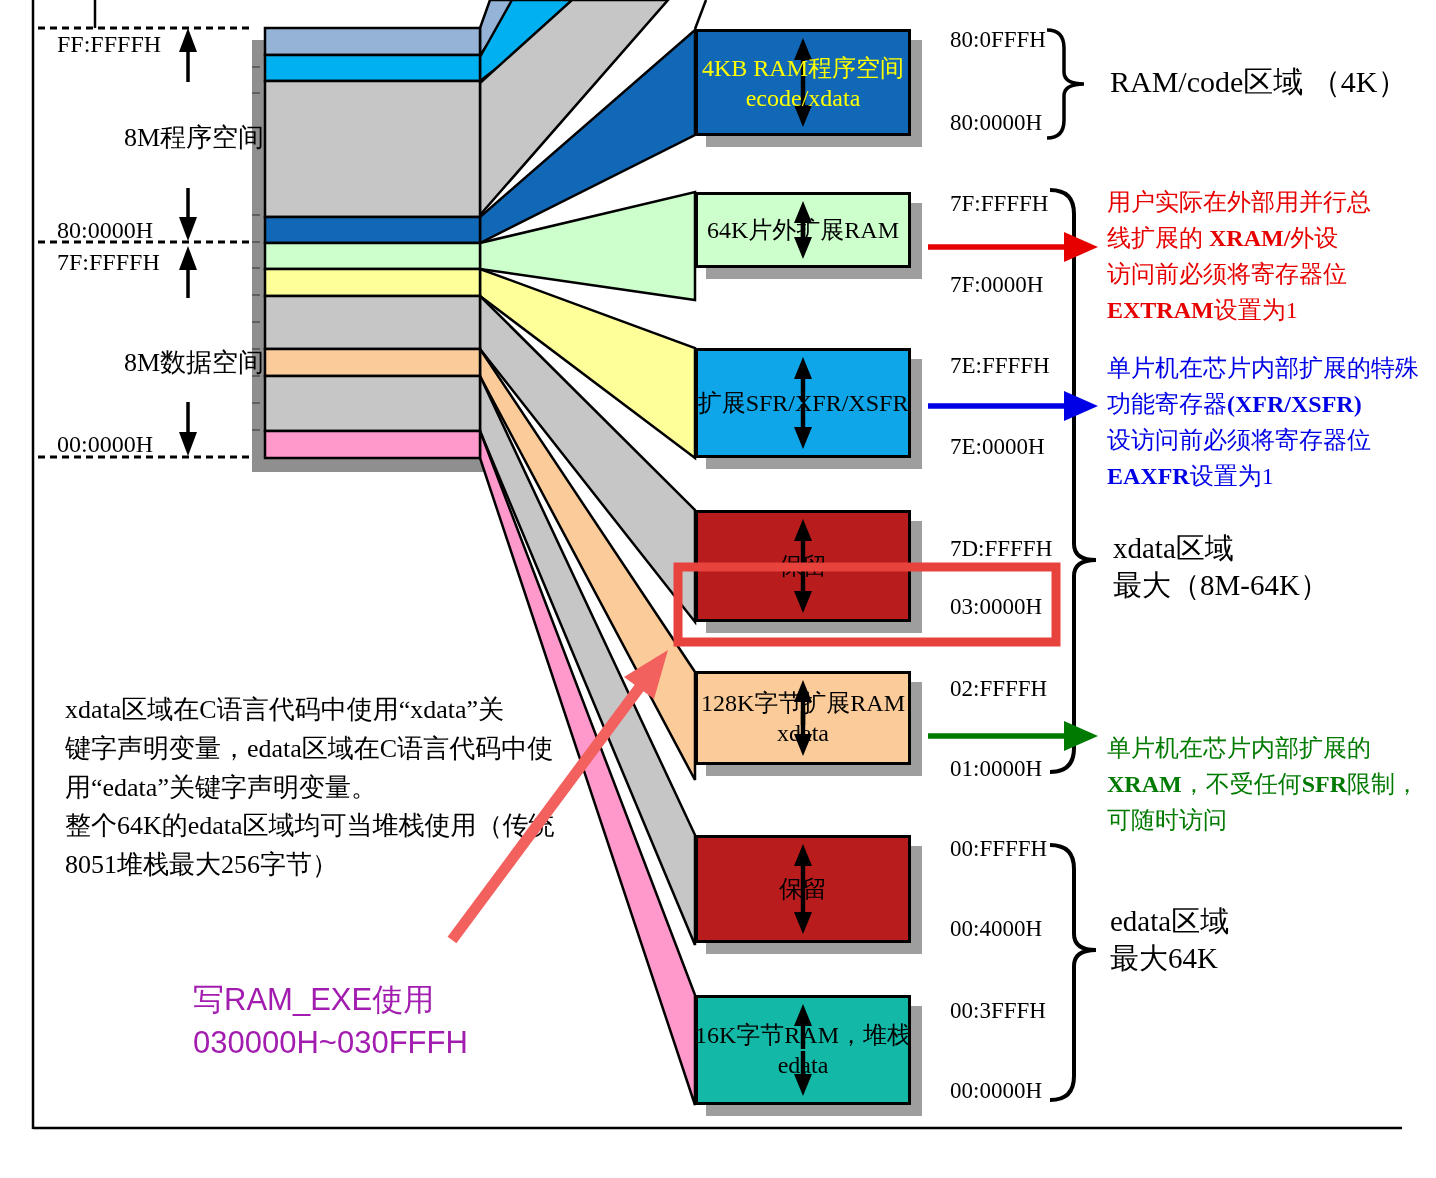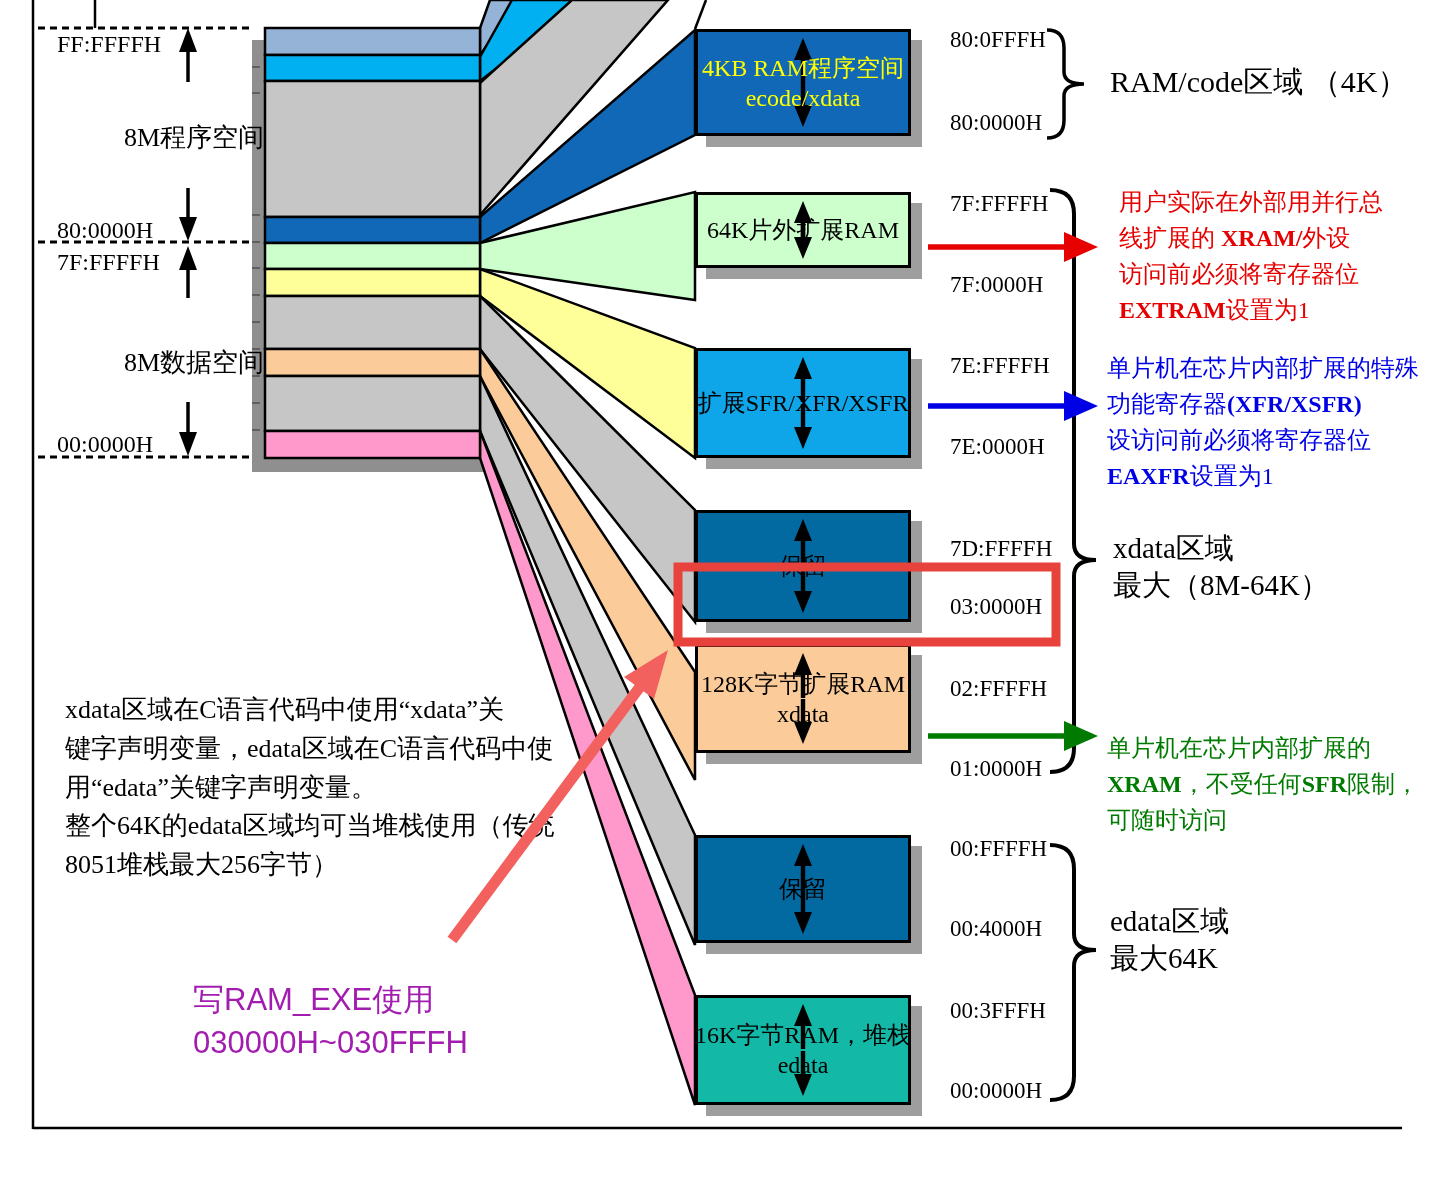--- a/index.html
+++ b/index.html
@@ -7,34 +7,34 @@
           font-family:"Liberation Serif","DejaVu Serif",serif;color:#000;}
   svg{display:block;}
   .layer{position:absolute;left:0;top:0;pointer-events:none;}
   
   .block{position:absolute;left:695px;width:216px;box-sizing:border-box;border:3px solid #000;
          display:flex;flex-direction:column;align-items:center;justify-content:center;
          box-shadow:11px 11px 0 #9e9e9e;z-index:2;text-align:center;}
   .blk-blue{background:#1068B6;color:#FFFF00;}
   .blk-green{background:#CCFFCC;}
   .blk-yellow{background:#0ea5e9;}
-  .blk-gray{background:#0369a1;}
+  .blk-gray{background:#b91c1c;}
   .blk-orange{background:#FBCC99;}
   .blk-pink{background:#14b8a6;}
   .block .bl{position:relative;z-index:2;font-size:24px;line-height:30px;white-space:nowrap;}
   .varrow{position:absolute;left:50%;transform:translateX(-50%);width:26px;height:46px;z-index:1;}
   .varrow.up{top:5px;}
   .varrow.down{bottom:5px;}
   
   .addr{position:absolute;left:950px;font-size:23px;white-space:nowrap;z-index:2;}
   .laddr{position:absolute;left:57px;font-size:24px;white-space:nowrap;z-index:2;}
   .spacelab{position:absolute;left:124px;font-size:26px;white-space:nowrap;z-index:2;}
   .bracelab{position:absolute;font-size:29px;line-height:37px;white-space:nowrap;z-index:2;}
   .note{position:absolute;left:1107px;font-size:24px;line-height:36px;white-space:nowrap;z-index:2;}
-  .note-red{color:#E60000;margin-left:12px;}
+  .note-red{color:#E60000;}
   .note-blue{color:#0000E6;}
   .note-green{color:#007A00;margin-top:44px;}
   .para{position:absolute;left:65px;font-size:26px;line-height:39px;white-space:nowrap;z-index:2;}
   .ramexe{position:absolute;left:193px;top:978px;font-size:31px;line-height:43px;
           font-family:"Liberation Sans","DejaVu Sans",sans-serif;color:#a21caf;white-space:nowrap;z-index:2;}
 </style>
 </head>
 <body>
 
 <div id="canvas">
@@ -163,21 +163,21 @@
         <polygon points="13,1 4,23 22,23"></polygon>
         <rect x="10.8" y="21" width="4.4" height="25"></rect>
       </svg>
     <svg class="varrow down" viewBox="0 0 26 46" fill="#000">
         <rect x="10.8" y="0" width="4.4" height="25"></rect>
         <polygon points="13,45 4,23 22,23"></polygon>
       </svg>
     <div class="bl">保留</div>
   </div>
 
-  <div class="block blk-orange" style="top:644px;height:109px">
+  <div class="block blk-orange" style="top:671px;height:94px">
     <svg class="varrow up" viewBox="0 0 26 46" fill="#000">
         <polygon points="13,1 4,23 22,23"></polygon>
         <rect x="10.8" y="21" width="4.4" height="25"></rect>
       </svg>
     <svg class="varrow down" viewBox="0 0 26 46" fill="#000">
         <rect x="10.8" y="0" width="4.4" height="25"></rect>
         <polygon points="13,45 4,23 22,23"></polygon>
       </svg>
     <div class="bl">128K字节扩展RAM</div>
     <div class="bl">xdata</div>

